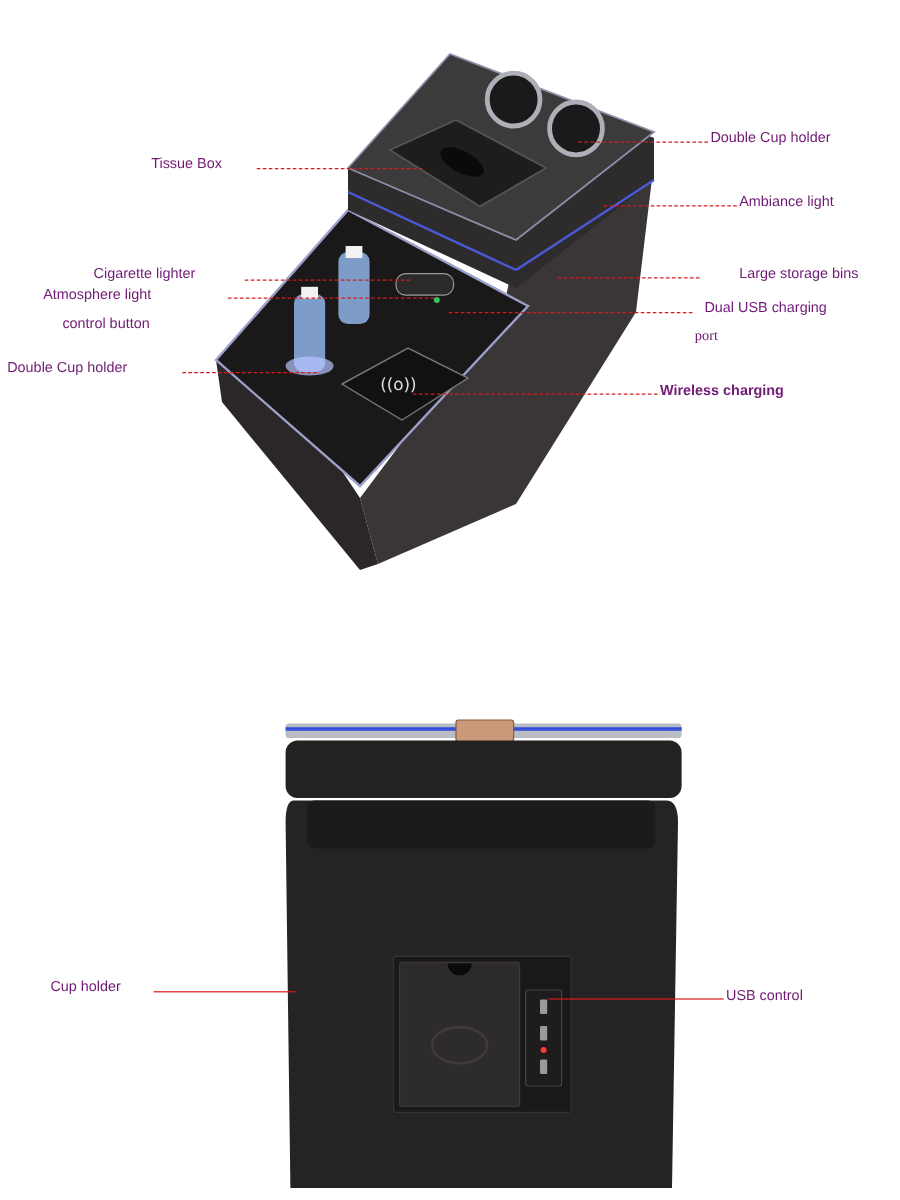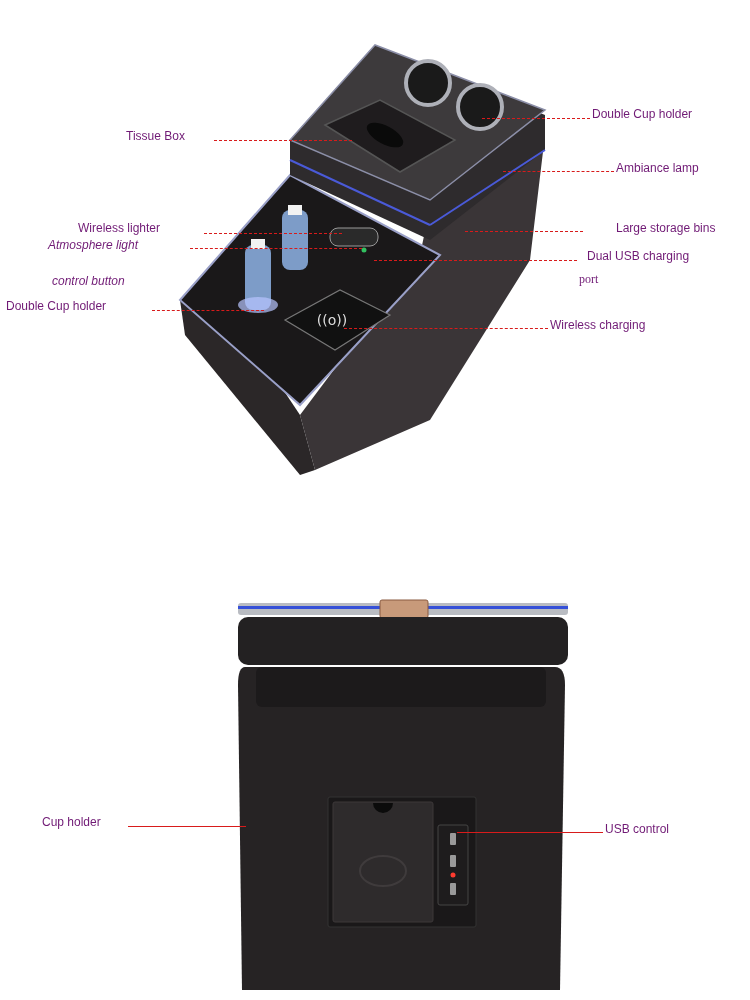--- a/index.html
+++ b/index.html
@@ -42,41 +42,41 @@
   <rect x="330" y="228" width="48" height="18" rx="8" fill="#2a2a2a" stroke="#999"></rect>
   <circle cx="364" cy="250" r="2.5" fill="#33c060"></circle>
 </svg>
 
 <span class="lbl" style="left:126px;top:129px;">Tissue Box</span>
 <div class="ldash" style="left:214px;top:140px;width:138px;"></div>
 
 <span class="lbl" style="left:592px;top:107px;">Double Cup holder</span>
 <div class="ldash" style="left:482px;top:118px;width:108px;"></div>
 
-<span class="lbl" style="left:616px;top:161px;">Ambiance lamp</span>
+<span class="lbl" style="left:616px;top:161px;">Ambiance light</span>
 <div class="ldash" style="left:503px;top:171px;width:111px;"></div>
 
-<span class="lbl" style="left:78px;top:221px;">Wireless lighter</span>
+<span class="lbl" style="left:78px;top:221px;">Cigarette lighter</span>
 <div class="ldash" style="left:204px;top:233px;width:138px;"></div>
 
-<span class="lbl" style="left:48px;top:238px;font-style:italic;">Atmosphere light</span>
-<span class="lbl" style="left:52px;top:274px;font-style:italic;">control button</span>
+<span class="lbl" style="left:36px;top:238px;">Atmosphere light</span>
+<span class="lbl" style="left:52px;top:262px;">control button</span>
 <div class="ldash" style="left:190px;top:248px;width:172px;"></div>
 
 <span class="lbl" style="left:616px;top:221px;">Large storage bins</span>
 <div class="ldash" style="left:465px;top:231px;width:118px;"></div>
 
 <span class="lbl" style="left:587px;top:249px;">Dual USB charging</span>
 <span class="lbl" style="left:579px;top:272px;font-family:Liberation Serif, serif;">port</span>
 <div class="ldash" style="left:374px;top:260px;width:203px;"></div>
 
 <span class="lbl" style="left:6px;top:299px;">Double Cup holder</span>
 <div class="ldash" style="left:152px;top:310px;width:112px;"></div>
 
-<span class="lbl" style="left:550px;top:318px;">Wireless charging</span>
+<span class="lbl" style="left:550px;top:318px;font-weight:bold;">Wireless charging</span>
 <div class="ldash" style="left:344px;top:328px;width:204px;"></div>
 
 <svg class="shape" style="left:220px;top:595px;" width="360" height="405" viewBox="0 0 360 405">
 
   <rect x="18" y="8" width="330" height="12" rx="3" fill="#b9bcc2"></rect>
   <rect x="18" y="11" width="330" height="3" fill="#3550d8"></rect>
   <rect x="160" y="5" width="48" height="18" rx="2" fill="#c89a7a" stroke="#8a5a40"></rect>
 
   <rect x="18" y="22" width="330" height="48" rx="10" fill="#232122"></rect>
 

